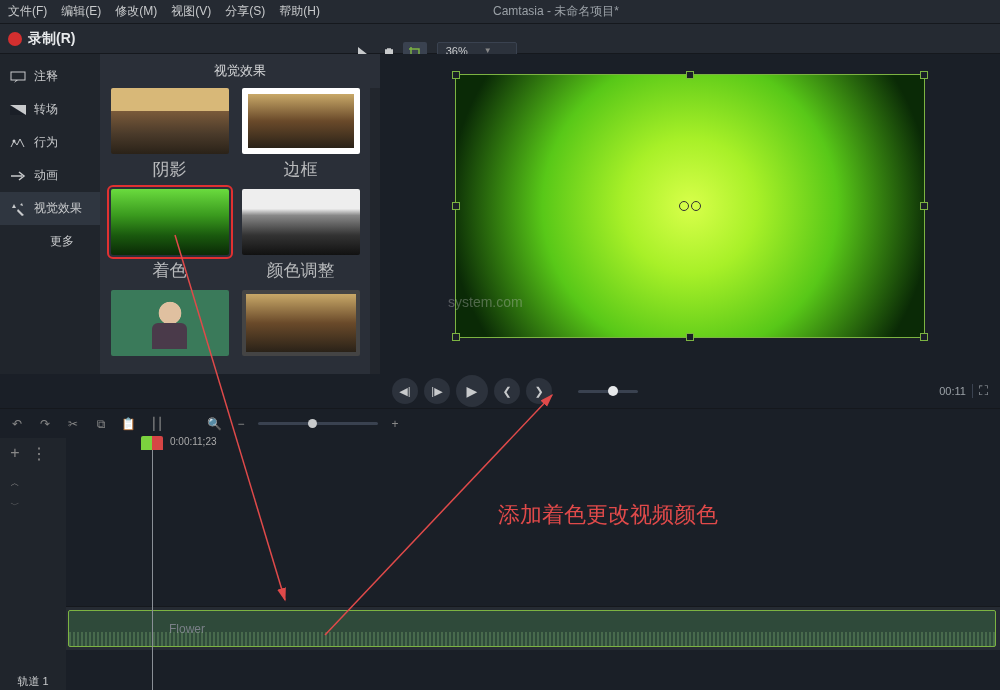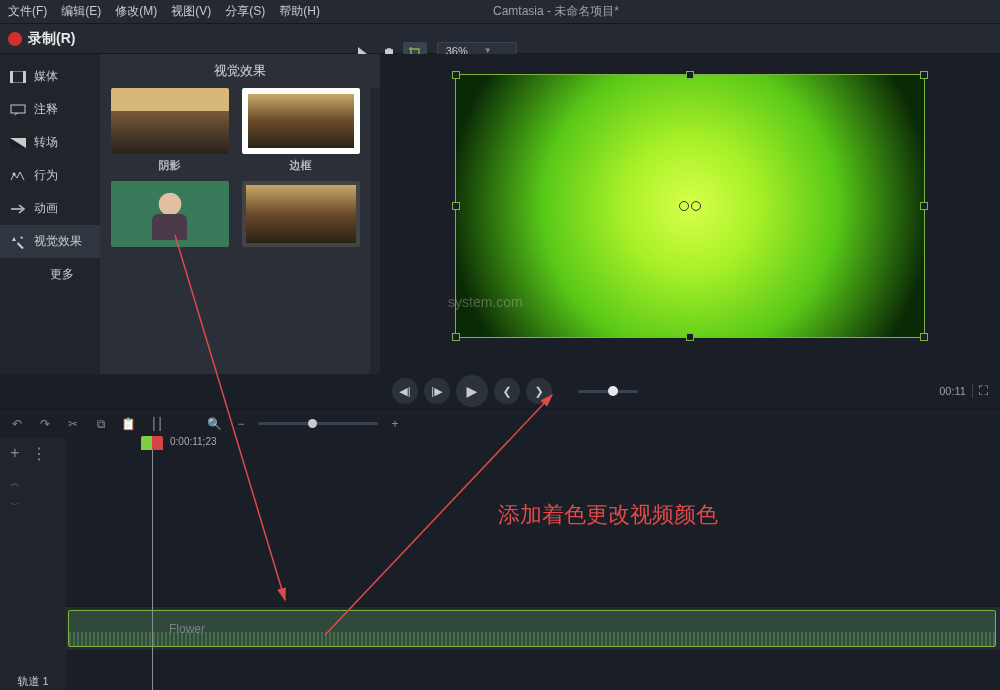--- a/index.html
+++ b/index.html
@@ -31,21 +31,21 @@
 .sb-item.selected { background: #2f3640; }
 .sb-icon { width: 16px; height: 14px; display: flex; align-items: center; justify-content: center; }
 
 
 .effects-panel { width: 280px; background: #2a2f38; display: flex; flex-direction: column; }
 .effects-title { text-align: center; padding: 8px 0; font-size: 13px; color: #d4d6d8; }
 .effects-grid { flex: 1; overflow-y: auto; padding: 0 10px; display: grid; grid-template-columns: 1fr 1fr; gap: 6px 12px; align-content: start; }
 .eff-cell { display: flex; flex-direction: column; align-items: center; }
 .eff-thumb { width: 118px; height: 66px; background: #333; border-radius: 2px; overflow: hidden; position: relative; }
 .eff-thumb.highlight { outline: 2px solid #e03131; outline-offset: 2px; }
-.eff-label { font-size: 11px; color: #b8babc; padding: 4px 0 2px; text-align: center; font-weight: bold; }
+.eff-label { font-size: 17px; color: #b8babc; padding: 4px 0 2px; text-align: center; }
 .eff-scroll { width: 10px; background: #22262d; }
 
 
 .canvas-wrap { flex: 1; background: #1a1f27; position: relative; display: flex; align-items: flex-start; justify-content: center; padding-top: 20px; }
 .canvas-stage { width: 470px; height: 264px; border: 1px solid #7cb342; position: relative; background: #000; }
 .sel-handle { width: 8px; height: 8px; border: 1px solid #7cb342; background: #1a1f27; position: absolute; }
 .h-tl { top: -4px; left: -4px; } .h-tr { top: -4px; right: -4px; }
 .h-bl { bottom: -4px; left: -4px; } .h-br { bottom: -4px; right: -4px; }
 .h-tm { top: -4px; left: 50%; margin-left: -4px; } .h-bm { bottom: -4px; left: 50%; margin-left: -4px; }
 .h-ml { left: -4px; top: 50%; margin-top: -4px; } .h-mr { right: -4px; top: 50%; margin-top: -4px; }
@@ -157,30 +157,20 @@
   </div>
   <div style="width:200px"></div>
 </div>
 
 <div class="main-row">
 
   <div class="sidebar">
     <div class="sb-item">
       <span class="sb-icon">
           <svg width="16" height="12" viewBox="0 0 16 12">
-            <rect x="0" y="0" width="16" height="12" fill="none" stroke="#c8cacc"></rect>
-            <rect x="0" y="0" width="3" height="12" fill="#c8cacc"></rect>
-            <rect x="13" y="0" width="3" height="12" fill="#c8cacc"></rect>
-          </svg>
-        </span>
-      <span>媒体</span>
-    </div>
-    <div class="sb-item">
-      <span class="sb-icon">
-          <svg width="16" height="12" viewBox="0 0 16 12">
             <rect x="1" y="1" width="14" height="8" fill="none" stroke="#c8cacc"></rect>
             <path d="M6 9 L4 12 L8 9" fill="#c8cacc"></path>
           </svg>
         </span>
       <span>注释</span>
     </div>
     <div class="sb-item">
       <span class="sb-icon">
           <svg width="16" height="10" viewBox="0 0 16 10">
             <rect x="0" y="0" width="16" height="10" fill="#c8cacc"></rect>
@@ -225,20 +215,28 @@
     <div class="effects-grid">
       <div class="eff-cell">
         <div class="eff-thumb thumb-mountain"></div>
         <div class="eff-label">阴影</div>
       </div>
       <div class="eff-cell">
         <div class="eff-thumb thumb-frame">
               <div class="inner"></div>
             </div>
         <div class="eff-label">边框</div>
+      </div>
+      <div class="eff-cell">
+        <div class="eff-thumb thumb-green highlight"></div>
+        <div class="eff-label">着色</div>
+      </div>
+      <div class="eff-cell">
+        <div class="eff-thumb thumb-bw"></div>
+        <div class="eff-label">颜色调整</div>
       </div>
       <div class="eff-cell">
         <div class="eff-thumb thumb-person"></div>
       </div>
       <div class="eff-cell">
         <div class="eff-thumb thumb-device">
               <div class="inner"></div>
             </div>
       </div>
     </div>

